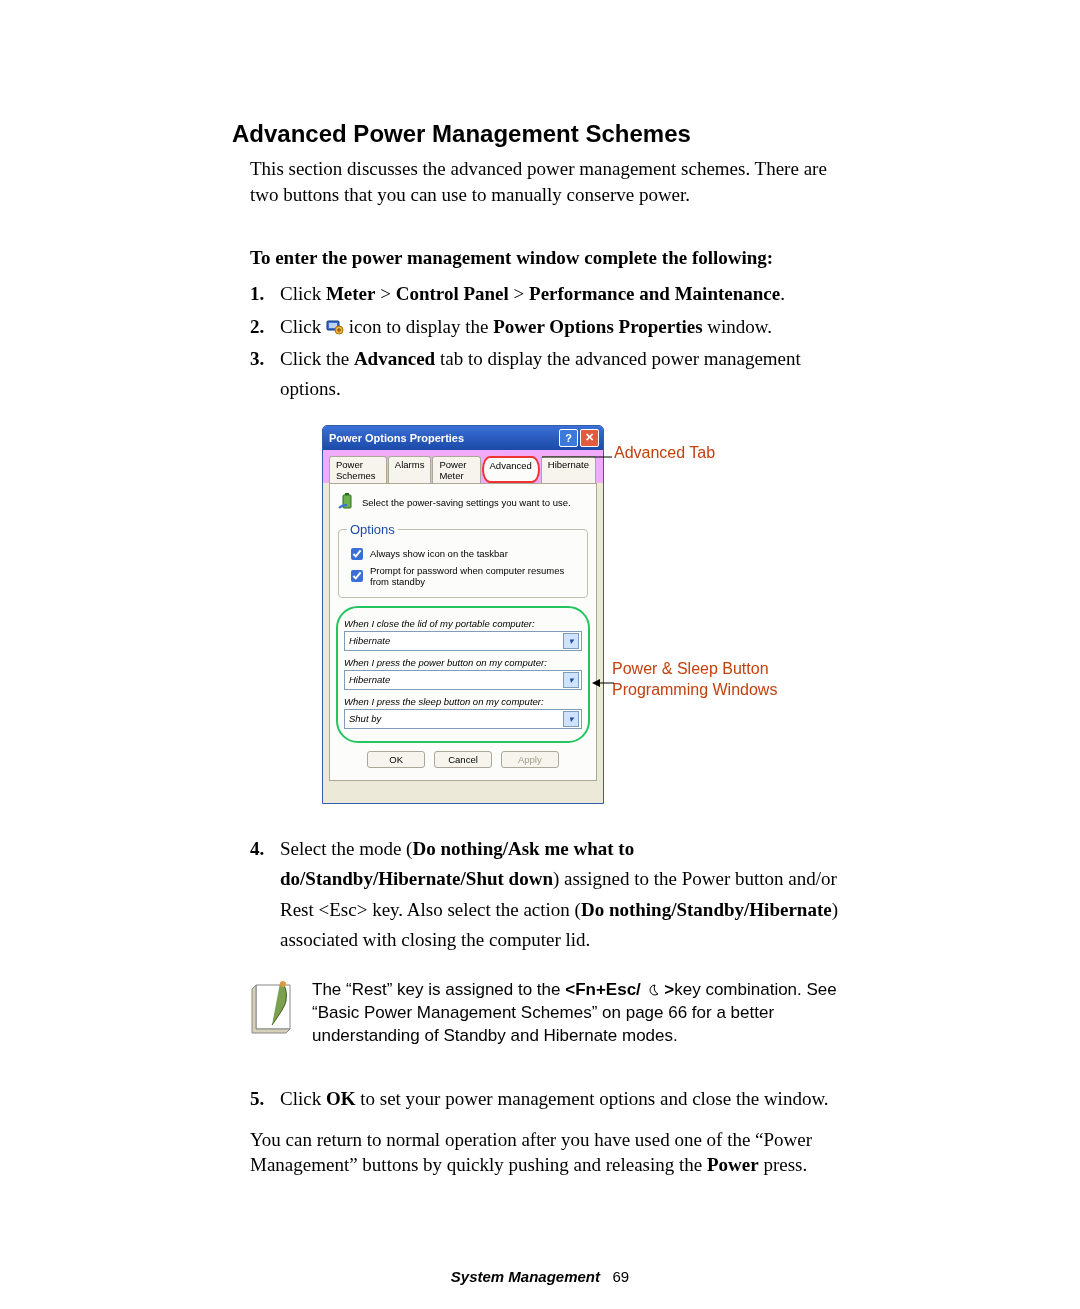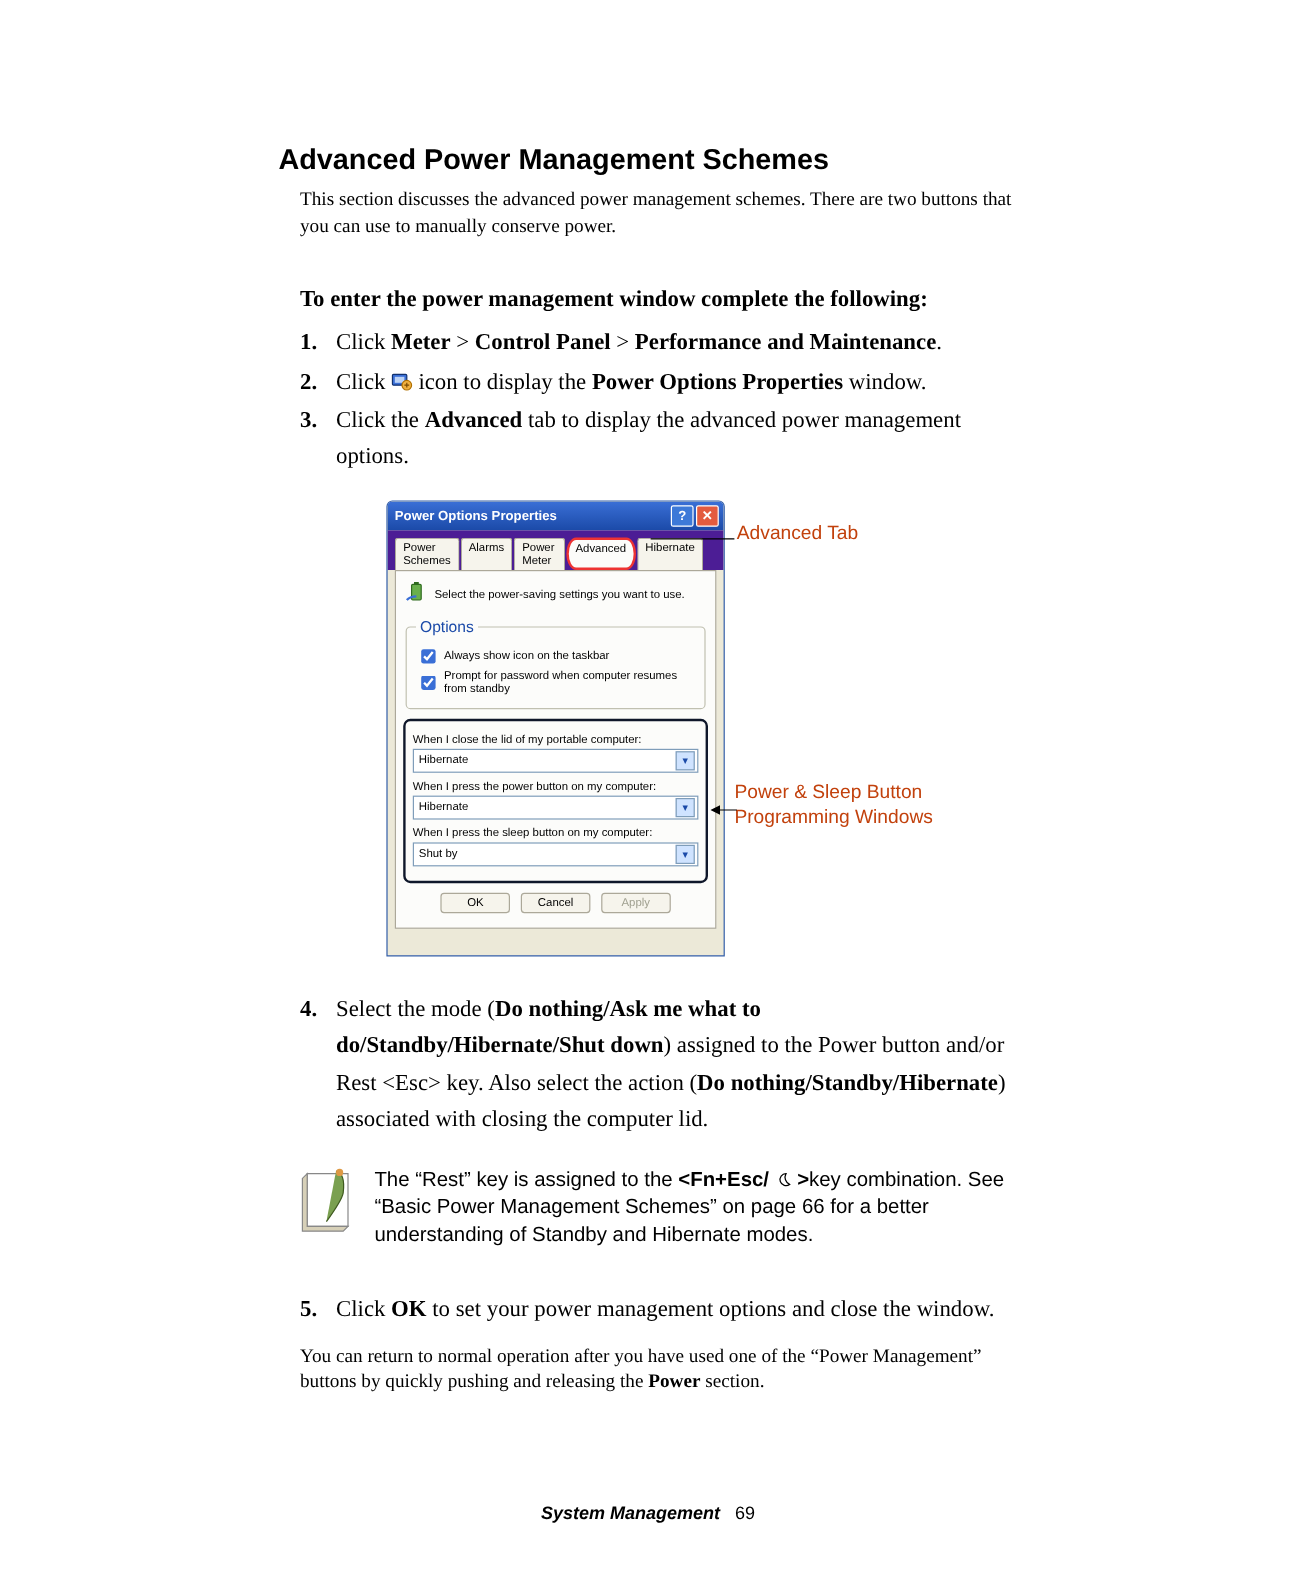--- a/index.html
+++ b/index.html
@@ -13,21 +13,21 @@
     padding: 120px 230px 100px 232px;
     position: relative;
   }
   h2.section-title {
     font-family: Arial, Helvetica, sans-serif;
     font-weight: bold;
     font-size: 24px;
     margin: 0 0 8px 0;
   }
   .body-text {
-    font-size: 16px;
+    font-size: 19px;
     line-height: 1.35;
     margin: 0 0 40px 18px;
   }
   .bold { font-weight: bold; }
   .subhead {
     font-size: 19px;
     font-weight: bold;
     margin: 0 0 10px 18px;
   }
   ol.steps {
@@ -90,22 +90,22 @@
     margin-left: 2px;
     display: flex; align-items: center; justify-content: center;
     font-size: 11px; font-weight: bold;
     border-radius: 2px;
   }
   .tb-help { background: #3d79d8; color:#fff; }
   .tb-close { background: #e35b3f; color:#fff; }
 
   .tabrow {
     display: flex;
-    padding: 6px 16px 0 6px;
-    background: #4c1d95;
+    padding: 6px 6px 0 6px;
+    background: #f0abfc;
     gap: 0;
     justify-content: center;
   }
   .tab {
     background: #f6f4ec;
     border: 1px solid #aca899;
     border-bottom: none;
     padding: 2px 6px;
     font-size: 9.5px;
     border-radius: 3px 3px 0 0;
@@ -167,24 +167,25 @@
     border-radius: 3px;
     margin: 0 3px;
   }
   .osbtn.disabled { color:#a0a090; }
 
   .red-oval {
     border: 2px solid #e33;
     border-radius: 60px / 100px;
   }
   #power-buttons-wrap {
-    border: 2px solid #0f172a;
-    border-radius: 6px;
+    border: 2px solid #22c55e;
+    border-radius: 22px;
     padding: 6px;
     margin: 0 -2px;
+    font-style: italic;
   }
 
   .callout {
     position: absolute;
     font-family: Arial, Helvetica, sans-serif;
     font-size: 16px;
     line-height: 1.3;
     color:#c2410c;
   }
 
@@ -368,20 +369,20 @@
   <ol class="steps" start="5">
     <li>
       <span class="num">5.</span>
       <span class="txt">
         <span>Click </span><span class="bold">OK</span><span> to set your power management options and close the window.</span>
       </span>
     </li>
   </ol>
 
   <p class="body-text" style="margin-top:-8px;">
-    <span>You can return to normal operation after you have used one of the “Power Management” buttons by quickly pushing and releasing the </span><span class="bold">Power</span><span> section.</span>
+    <span>You can return to normal operation after you have used one of the “Power Management” buttons by quickly pushing and releasing the </span><span class="bold">Power</span><span> press.</span>
   </p>
 
   <div class="footer">
     <span class="ft">System Management</span>&nbsp;&nbsp;&nbsp;<span>69</span>
   </div>
 
 </div>
 
 </body></html>

